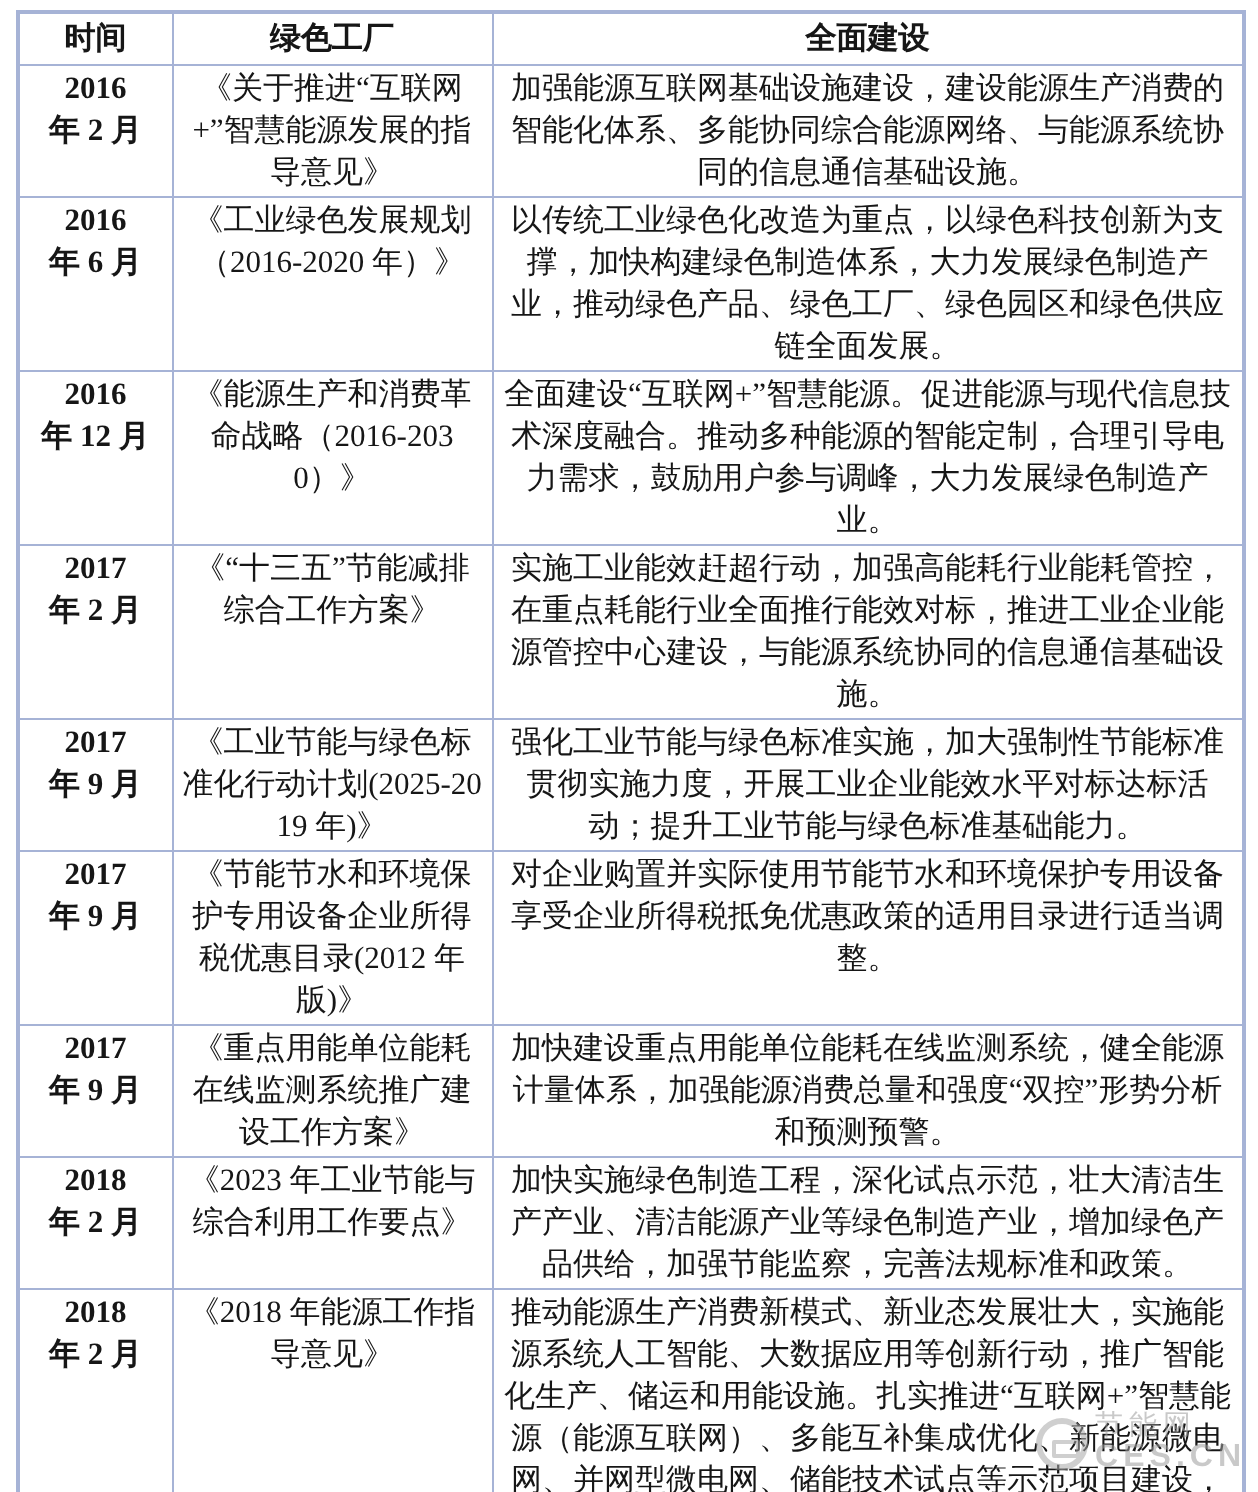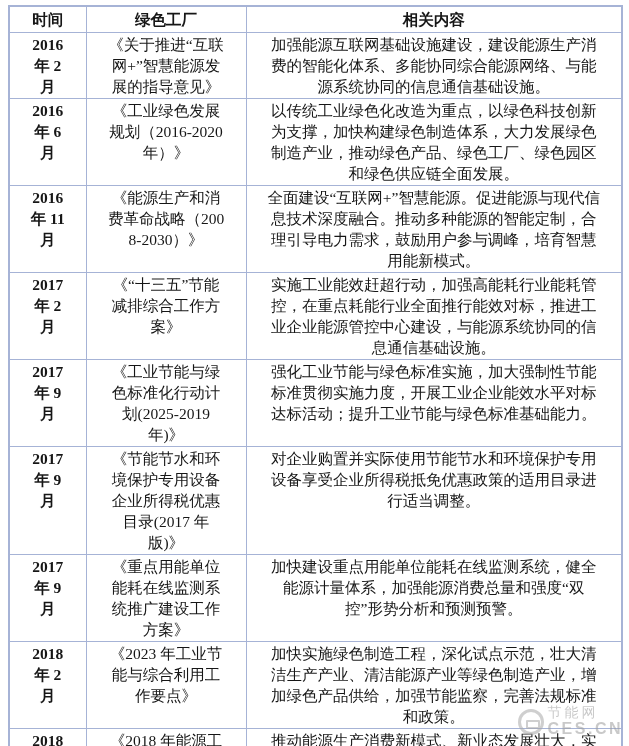--- a/index.html
+++ b/index.html
@@ -9,21 +9,21 @@
   }
   table.policy{
     position:absolute;left:8px;top:5px;width:613px;
     border-collapse:collapse;table-layout:fixed;
     border:2px solid #a6b3d6;
   }
   th,td{
     border:1px solid #a6b3d6;
     vertical-align:top;text-align:center;
     font-size:15.5px;line-height:21px;
-    padding:1px 19px;
+    padding:1px 4px;
     word-break:break-all;
   }
   th{font-weight:700;padding:2px 13px;}
   .cell-time{font-weight:700;}
   .year{display:block;}
   .cell-policy{}
   .cell-content{}
   
   .watermark{
     position:absolute;right:6px;bottom:8px;
@@ -50,21 +50,21 @@
 <table class="policy">
   <colgroup>
     <col style="width:77px">
     <col style="width:160px">
     <col style="width:376px">
   </colgroup>
   <thead>
     <tr>
       <th>时间</th>
       <th>绿色工厂</th>
-      <th>相关内容</th>
+      <th>全面建设</th>
     </tr>
   </thead>
   <tbody>
     <tr>
       <td class="cell-time">
         <span class="year">2016</span>
         <span class="month">年 2 月</span>
       </td>
       <td class="cell-policy">《关于推进“互联网+”智慧能源发展的指导意见》</td>
       <td class="cell-content">加强能源互联网基础设施建设，建设能源生产消费的智能化体系、多能协同综合能源网络、与能源系统协同的信息通信基础设施。</td>
@@ -73,24 +73,24 @@
       <td class="cell-time">
         <span class="year">2016</span>
         <span class="month">年 6 月</span>
       </td>
       <td class="cell-policy">《工业绿色发展规划（2016-2020 年）》</td>
       <td class="cell-content">以传统工业绿色化改造为重点，以绿色科技创新为支撑，加快构建绿色制造体系，大力发展绿色制造产业，推动绿色产品、绿色工厂、绿色园区和绿色供应链全面发展。</td>
     </tr>
     <tr>
       <td class="cell-time">
         <span class="year">2016</span>
-        <span class="month">年 11 月</span>
+        <span class="month">年 12 月</span>
       </td>
-      <td class="cell-policy">《能源生产和消费革命战略（2008-2030）》</td>
-      <td class="cell-content">全面建设“互联网+”智慧能源。促进能源与现代信息技术深度融合。推动多种能源的智能定制，合理引导电力需求，鼓励用户参与调峰，培育智慧用能新模式。</td>
+      <td class="cell-policy">《能源生产和消费革命战略（2016-2030）》</td>
+      <td class="cell-content">全面建设“互联网+”智慧能源。促进能源与现代信息技术深度融合。推动多种能源的智能定制，合理引导电力需求，鼓励用户参与调峰，大力发展绿色制造产业。</td>
     </tr>
     <tr>
       <td class="cell-time">
         <span class="year">2017</span>
         <span class="month">年 2 月</span>
       </td>
       <td class="cell-policy">《“十三五”节能减排综合工作方案》</td>
       <td class="cell-content">实施工业能效赶超行动，加强高能耗行业能耗管控，在重点耗能行业全面推行能效对标，推进工业企业能源管控中心建设，与能源系统协同的信息通信基础设施。</td>
     </tr>
     <tr>
@@ -99,21 +99,21 @@
         <span class="month">年 9 月</span>
       </td>
       <td class="cell-policy">《工业节能与绿色标准化行动计划(2025-2019 年)》</td>
       <td class="cell-content">强化工业节能与绿色标准实施，加大强制性节能标准贯彻实施力度，开展工业企业能效水平对标达标活动；提升工业节能与绿色标准基础能力。</td>
     </tr>
     <tr>
       <td class="cell-time">
         <span class="year">2017</span>
         <span class="month">年 9 月</span>
       </td>
-      <td class="cell-policy">《节能节水和环境保护专用设备企业所得税优惠目录(2017 年版)》</td>
+      <td class="cell-policy">《节能节水和环境保护专用设备企业所得税优惠目录(2012 年版)》</td>
       <td class="cell-content">对企业购置并实际使用节能节水和环境保护专用设备享受企业所得税抵免优惠政策的适用目录进行适当调整。</td>
     </tr>
     <tr>
       <td class="cell-time">
         <span class="year">2017</span>
         <span class="month">年 9 月</span>
       </td>
       <td class="cell-policy">《重点用能单位能耗在线监测系统推广建设工作方案》</td>
       <td class="cell-content">加快建设重点用能单位能耗在线监测系统，健全能源计量体系，加强能源消费总量和强度“双控”形势分析和预测预警。</td>
     </tr>

